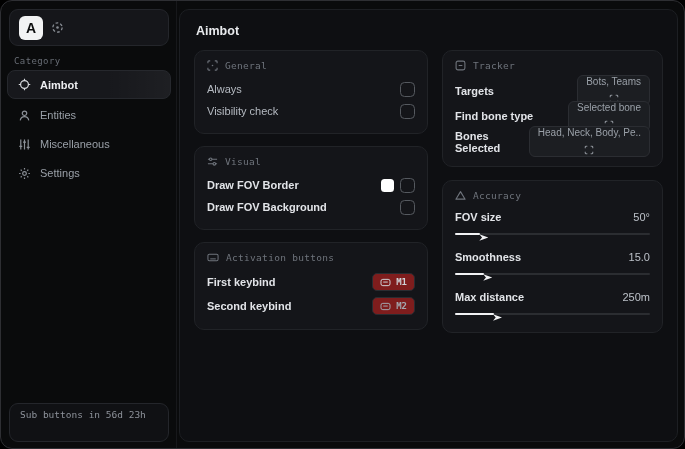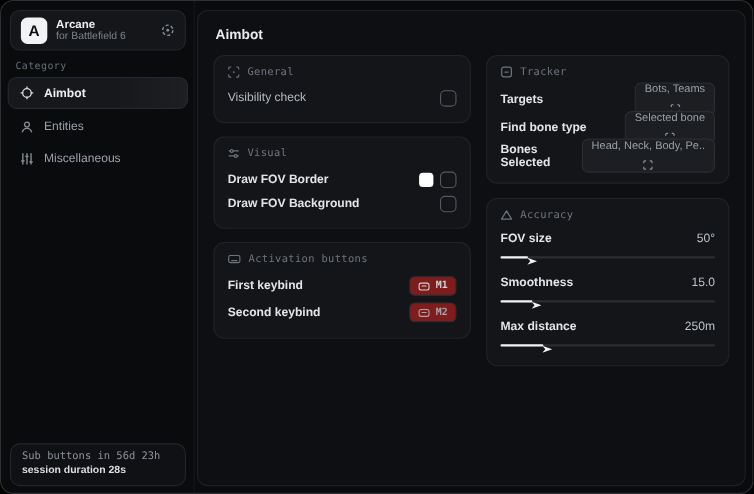--- a/index.html
+++ b/index.html
@@ -96,24 +96,20 @@
 </style>
 </head>
 <body>
 
 <div class="window">
 
   <div class="sidebar">
 
     <div class="brand-box">
       <div class="logo">A</div>
-      <div class="brand-text">
-        <div class="brand-name">Arcane</div>
-        <div class="brand-sub">for Battlefield 6</div>
-      </div>
       <span class="icon-btn">
         <svg width="13" height="13" viewBox="0 0 14 14" fill="none" stroke="currentColor" stroke-width="1.4">
           <circle cx="7" cy="7" r="5" stroke-dasharray="3 2.2"></circle>
           <circle cx="7" cy="7" r="1.4" fill="currentColor" stroke="none"></circle>
         </svg>
       </span>
     </div>
 
     <div class="category">Category</div>
 
@@ -142,44 +138,56 @@
       <div class="nav-item">
         <span class="nicon">
           <svg width="13" height="13" viewBox="0 0 14 14" fill="none" stroke="currentColor" stroke-width="1.3">
             <path d="M3 1.5v11M7 1.5v11M11 1.5v11"></path>
             <path d="M1.4 9h3.2M5.4 4.5h3.2M9.4 10h3.2"></path>
           </svg>
         </span>
         <span>Miscellaneous</span>
       </div>
 
+      <div class="nav-item">
+        <span class="nicon">
+          <svg width="13" height="13" viewBox="0 0 14 14" fill="none" stroke="currentColor" stroke-width="1.3">
+            <circle cx="7" cy="7" r="2"></circle>
+            <path d="M7 1.2v1.6M7 11.2v1.6M1.2 7h1.6M11.2 7h1.6M2.9 2.9l1.1 1.1M10 10l1.1 1.1M11.1 2.9L10 4M4 10l-1.1 1.1"></path>
+          </svg>
+        </span>
+        <span>Settings</span>
+      </div>
     </div>
 
     <div class="footer-box">
       <div class="footer-line1">Sub buttons in 56d 23h</div>
-      <div class="footer-line2">session duration 28s</div>
     </div>
   </div>
 
   <div class="main">
     <div class="page-title">Aimbot</div>
 
     <div class="columns">
 
       <div class="col-left">
 
         <div class="card">
           <div class="card-header">
             <span>
               <svg width="11" height="11" viewBox="0 0 12 12" fill="none" stroke="currentColor" stroke-width="1.2">
                 <path d="M1 3.5V2a1 1 0 0 1 1-1h1.5M8.5 1H10a1 1 0 0 1 1 1v1.5M11 8.5V10a1 1 0 0 1-1 1H8.5M3.5 11H2a1 1 0 0 1-1-1V8.5"></path>
                 <circle cx="6" cy="6" r="0.9" fill="currentColor" stroke="none"></circle>
               </svg>
             </span>
             <span class="card-title">General</span>
+          </div>
+          <div class="row">
+            <span class="row-label">Always</span>
+            <div class="checkbox"></div>
           </div>
           <div class="row">
             <span class="row-label">Visibility check</span>
             <div class="checkbox"></div>
           </div>
         </div>
 
         <div class="card">
           <div class="card-header">
             <span>

